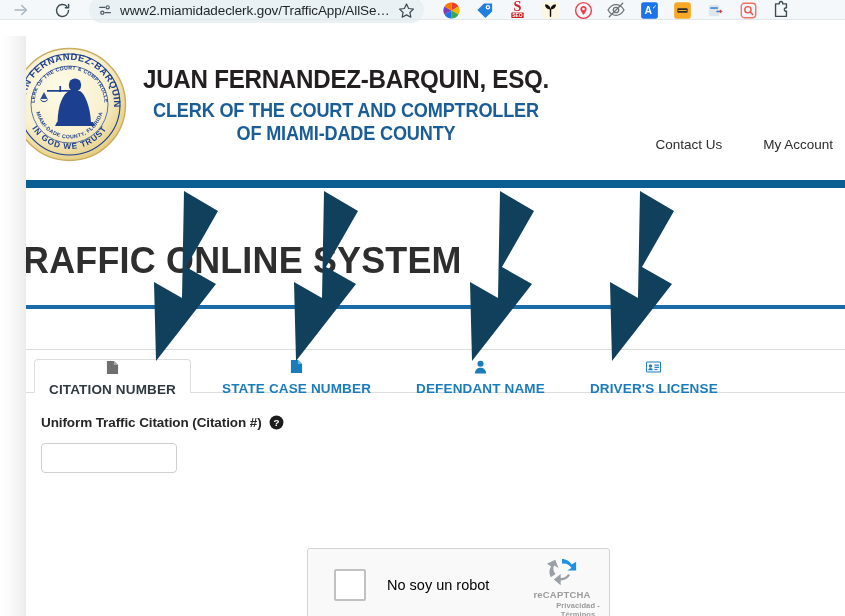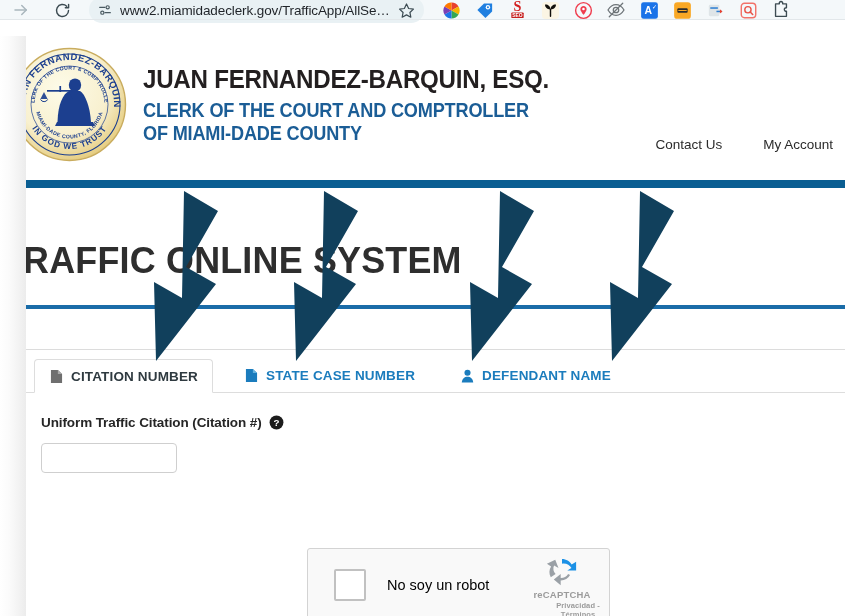--- a/index.html
+++ b/index.html
@@ -63,21 +63,21 @@
   }
 
   
   #site-header{
     position:absolute;left:0;top:0;width:845px;height:144px;background:#fff;
   }
   #seal{
     position:absolute;left:11px;top:10px;width:117px;height:117px;
   }
   #brand-text{
-    position:absolute;left:143px;top:30px;
+    position:absolute;left:143px;top:30px;text-align:center;
   }
   #brand-name{
     font-family:"Liberation Sans", sans-serif;
     font-size:26px;font-weight:bold;color:#231f20;
     letter-spacing:-0.3px;line-height:1;
     transform:scaleX(0.93);transform-origin:left center;
     white-space:nowrap;
   }
   .brand-sub{
     font-family:"Liberation Sans", sans-serif;
@@ -134,20 +134,21 @@
   .tab{
     display:flex;align-items:center;gap:7px;
     height:33px;box-sizing:border-box;
     padding:0 14px;
     font-size:13.5px;font-weight:bold;
     letter-spacing:0.15px;
     white-space:nowrap;
     color:#1b7cbd;
     position:relative;
     background:transparent;
+    flex-direction:column;
   }
   .tab.active{
     color:#2f3a40;
     background:#ffffff;
     border:1px solid #dddddd;
     border-bottom:1px solid #ffffff;
     border-radius:4px 4px 0 0;
     margin-bottom:-1px;
     height:34px;
   }
@@ -435,20 +436,33 @@
           <svg width="13" height="14" viewBox="0 0 14 15" fill="#1b7cbd">
             <circle cx="7" cy="4" r="3.3"></circle>
             <path d="M0.8 14.6 C1.2 10.4 3.8 8.4 7 8.4 C10.2 8.4 12.8 10.4 13.2 14.6 Z"></path>
           </svg>
         </span>
         <span>DEFENDANT NAME</span>
       </div>
 
       <div class="tab-gap"></div>
 
+      <div class="tab">
+        <span class="tab-icon">
+          <svg width="16" height="12" viewBox="0 0 18 13">
+            <rect x="0.5" y="0.5" width="17" height="12" rx="1.3" fill="none" stroke="#1b7cbd" stroke-width="1.3"></rect>
+            <circle cx="5.4" cy="5.3" r="2" fill="#1b7cbd"></circle>
+            <path d="M2.6 10.4 C3 8.4 4.1 7.6 5.4 7.6 C6.7 7.6 7.8 8.4 8.2 10.4 Z" fill="#1b7cbd"></path>
+            <rect x="10.2" y="3.6" width="5.4" height="1.4" fill="#1b7cbd"></rect>
+            <rect x="10.2" y="6.2" width="5.4" height="1.4" fill="#1b7cbd"></rect>
+            <rect x="10.2" y="8.8" width="3.4" height="1.4" fill="#1b7cbd"></rect>
+          </svg>
+        </span>
+        <span>DRIVER'S LICENSE</span>
+      </div>
 
     </div>
 
     <div id="panel-body">
 
       <div class="field-label">
         <span>Uniform Traffic Citation (Citation #)</span>
         <span id="help-icon">
           <svg width="15" height="15" viewBox="0 0 16 16">
             <circle cx="8" cy="8" r="7.4" fill="#1c1c1c"></circle>

